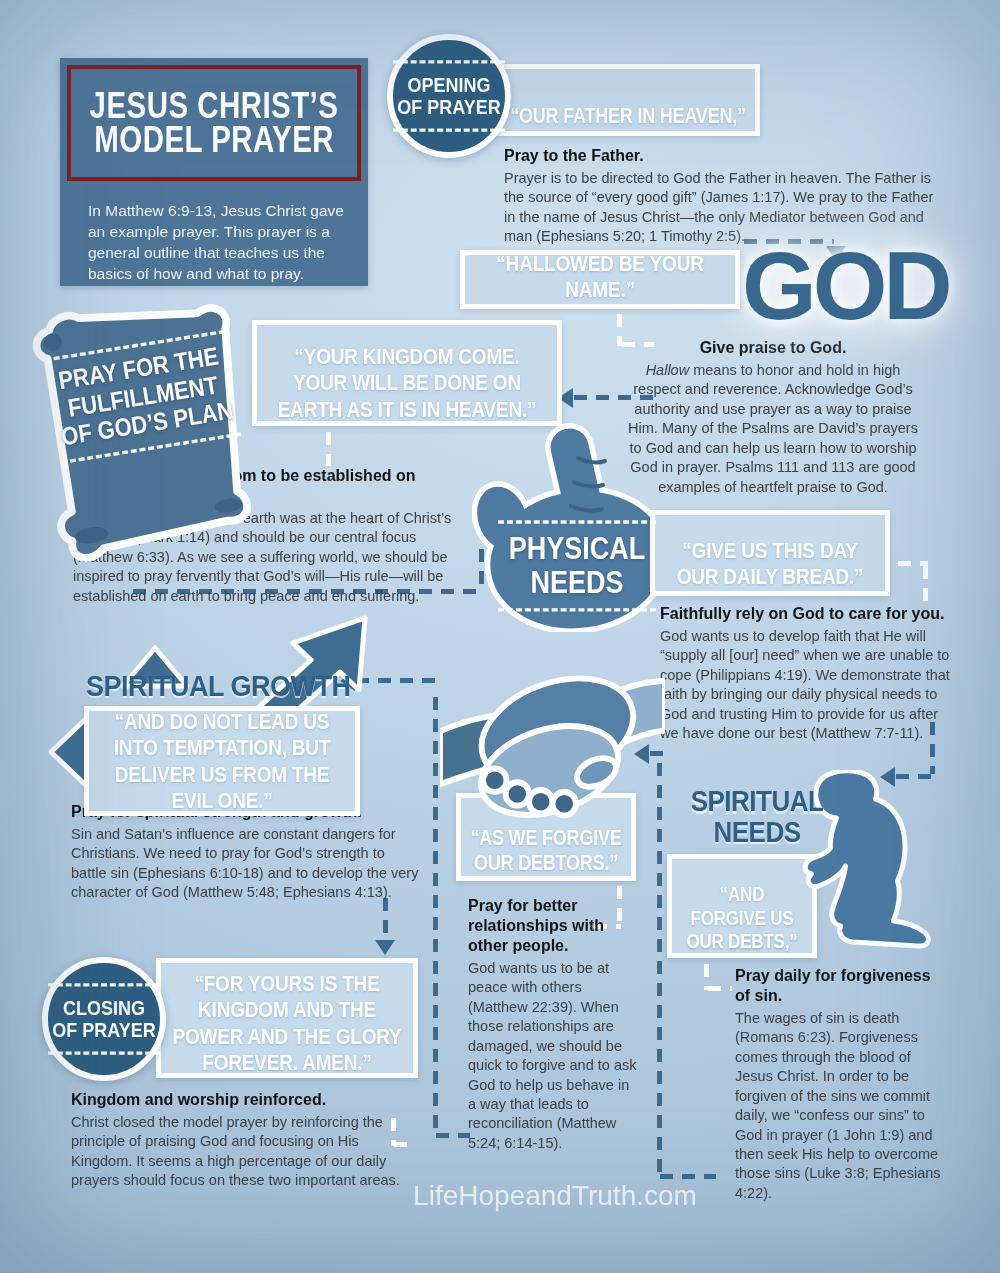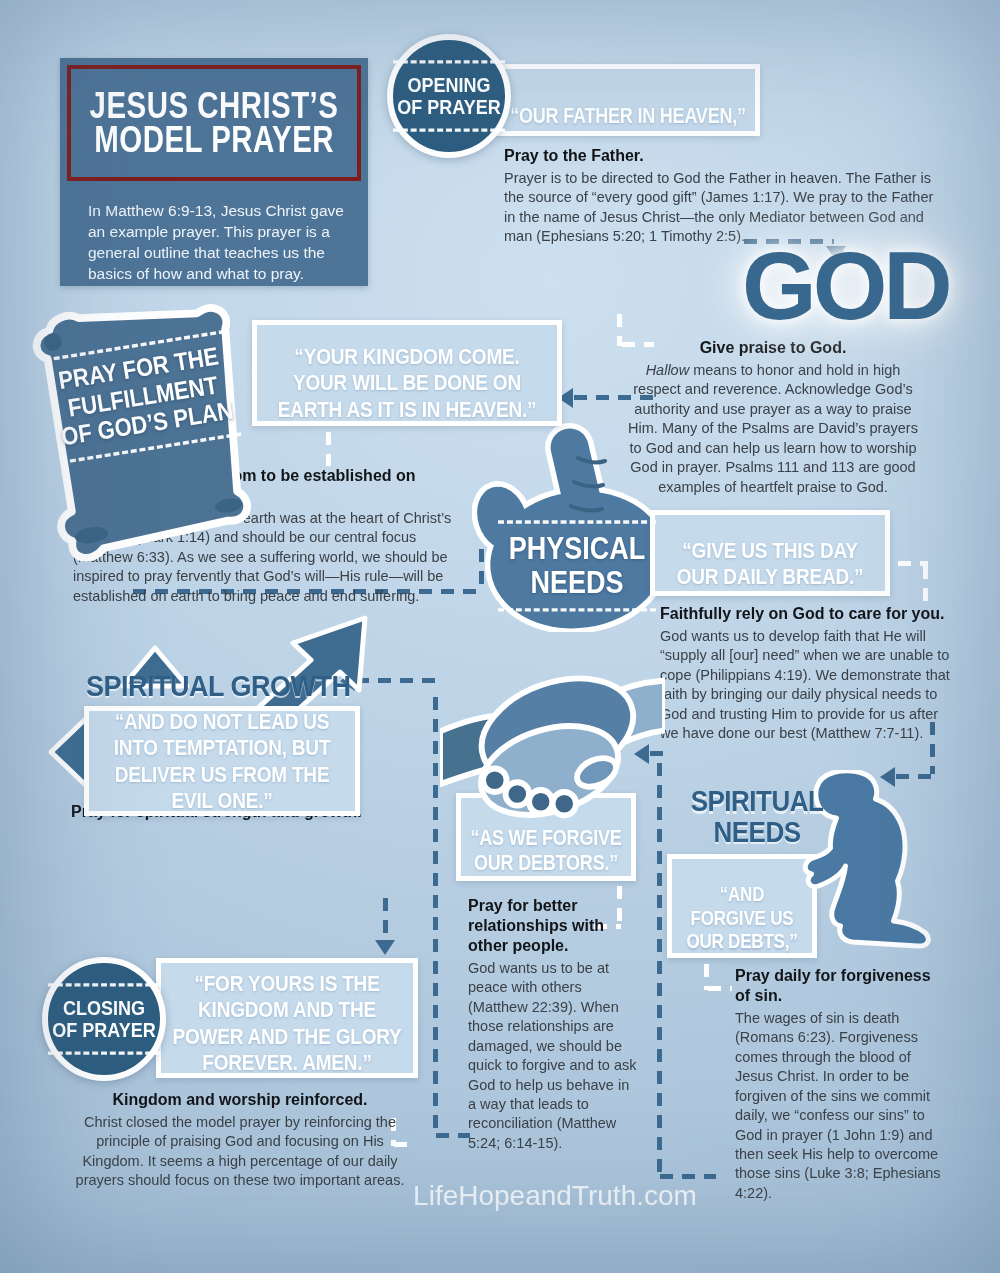--- a/index.html
+++ b/index.html
@@ -85,20 +85,23 @@
   </div>
   <div class="abs para" style="left:504px;top:146px;width:440px;">
     <h3>Pray to the Father.</h3>
     <p>Prayer is to be directed to God the Father in heaven. The Father is the source of “every good gift” (James 1:17). We pray to the Father in the name of Jesus Christ—the only Mediator between God and man (Ephesians 5:20; 1 Timothy 2:5).</p>
   </div>
 
   <div class="abs dash-h" style="left:744px;top:239px;width:90px;"></div>
   <div class="abs tri tri-down" style="left:826px;top:246px;"></div>
 
   <div class="abs" id="god">GOD</div>
+  <div class="abs qbox" style="left:460px;top:250px;width:280px;height:59px;font-size:19px;">
+    <span class="cond">“HALLOWED BE YOUR NAME.”</span>
+  </div>
   <div class="abs dash-v white" style="left:617px;top:314px;height:32px;"></div>
   <div class="abs dash-h white" style="left:622px;top:342px;width:32px;"></div>
   <div class="abs para" style="left:623px;top:338px;width:300px;text-align:center;">
     <h3>Give praise to God.</h3>
     <p><span class="it">Hallow</span><span> means to honor and hold in high respect and reverence. Acknowledge God’s authority and use prayer as a way to praise Him. Many of the Psalms are David’s prayers to God and can help us learn how to worship God in prayer. Psalms 111 and 113 are good examples of heartfelt praise to God.</span></p>
   </div>
 
   <div class="abs dash-h" style="left:574px;top:395px;width:82px;"></div>
   <div class="abs tri tri-left" style="left:558px;top:388px;"></div>
 
@@ -181,20 +184,21 @@
   <div class="abs dash-h" style="left:356px;top:678px;width:84px;"></div>
   <div class="abs tri tri-left" style="left:340px;top:671px;"></div>
   <div class="abs dash-v" style="left:433px;top:697px;height:440px;"></div>
   <div class="abs dash-h" style="left:436px;top:1133px;width:34px;"></div>
 
   <div class="abs qbox" style="left:84px;top:706px;width:276px;height:110px;font-size:19px;">
     <span class="cond">“AND DO NOT LEAD US INTO TEMPTATION, BUT DELIVER US FROM THE EVIL ONE.”</span>
   </div>
   <div class="abs para" style="left:71px;top:802px;width:352px;">
     <h3>Pray for spiritual strength and growth.</h3>
+    <p>Sin and Satan’s influence are constant dangers for Christians. We need to pray for God’s strength to battle sin (Ephesians 6:10-18) and to develop the very character of God (Matthew 5:48; Ephesians 4:13).</p>
   </div>
 
   <div class="abs dash-v" style="left:383px;top:898px;height:40px;"></div>
   <div class="abs tri tri-down" style="left:375px;top:940px;"></div>
 
   <div class="abs" style="left:440px;top:652px;width:225px;height:188px;z-index:6;">
     <svg width="225" height="188" viewBox="0 0 230 190">
       <g stroke="#fff" stroke-width="6" stroke-linejoin="round">
         <path d="M0,80 C28,68 52,62 72,64 L86,110 C58,114 28,124 0,134 Z" fill="#46718f"></path>
         <path d="M230,28 C204,30 182,37 164,46 L182,94 C198,86 214,81 230,79 Z" fill="#8fb0cd"></path>
@@ -241,20 +245,20 @@
   </div>
 
   <div class="abs badge" style="left:42px;top:957px;width:124px;height:124px;">
     <span class="binner">CLOSING OF PRAYER</span>
   </div>
   <div class="abs qbox" style="left:156px;top:958px;width:262px;height:120px;font-size:19px;">
     <span class="cond">“FOR YOURS IS THE KINGDOM AND THE POWER AND THE GLORY FOREVER. AMEN.”</span>
   </div>
   <div class="abs dash-v white" style="left:391px;top:1118px;height:28px;"></div>
   <div class="abs dash-h white" style="left:394px;top:1142px;width:22px;"></div>
-  <div class="abs para" style="left:71px;top:1090px;width:338px;text-align:center;">
+  <div class="abs para" style="left:71px;top:1090px;width:338px;">
     <h3>Kingdom and worship reinforced.</h3>
     <p>Christ closed the model prayer by reinforcing the principle of praising God and focusing on His Kingdom. It seems a high percentage of our daily prayers should focus on these two important areas.</p>
   </div>
 
   <div class="abs" id="footer">LifeHopeandTruth.com</div>
 
 </div>
 
 </body></html>

